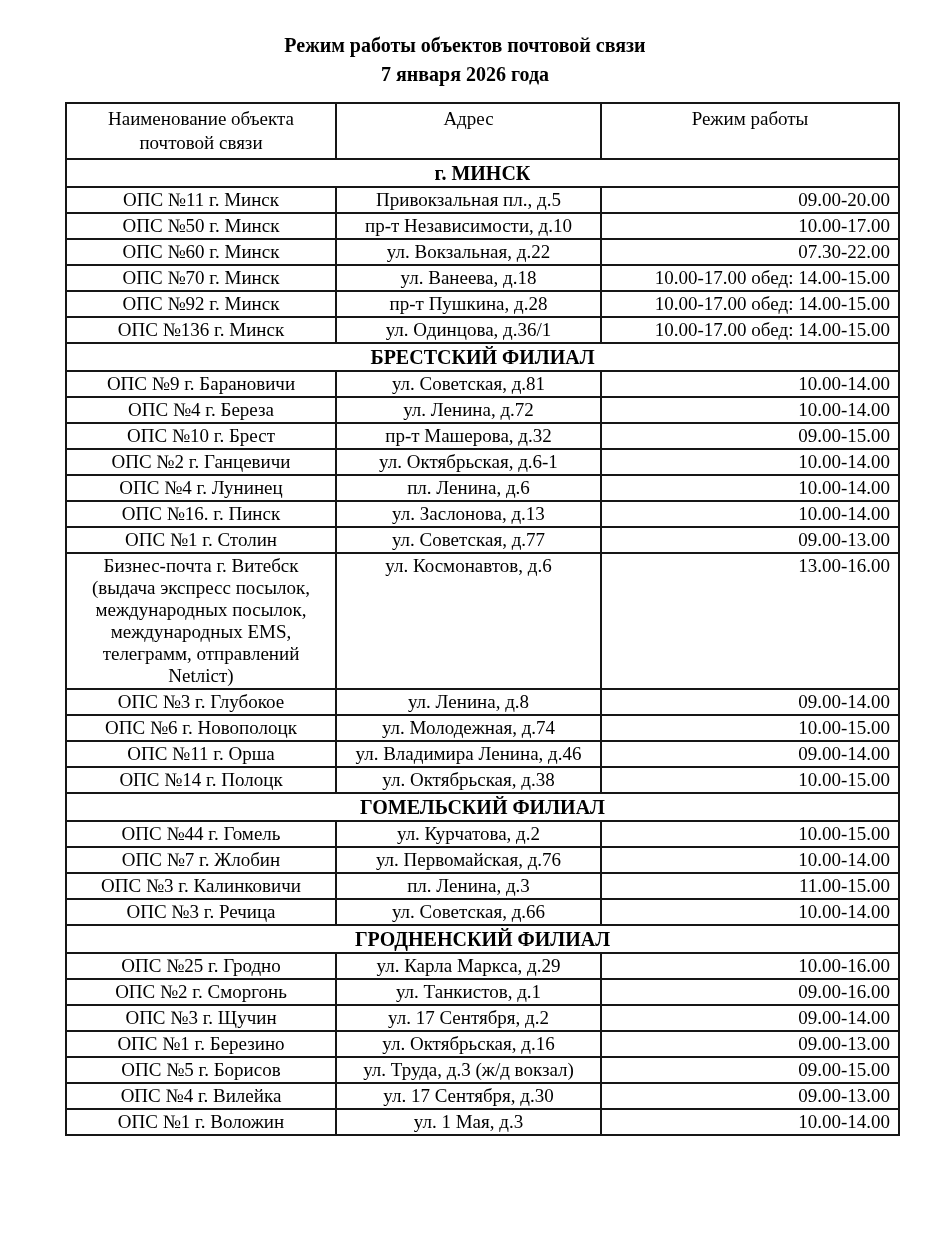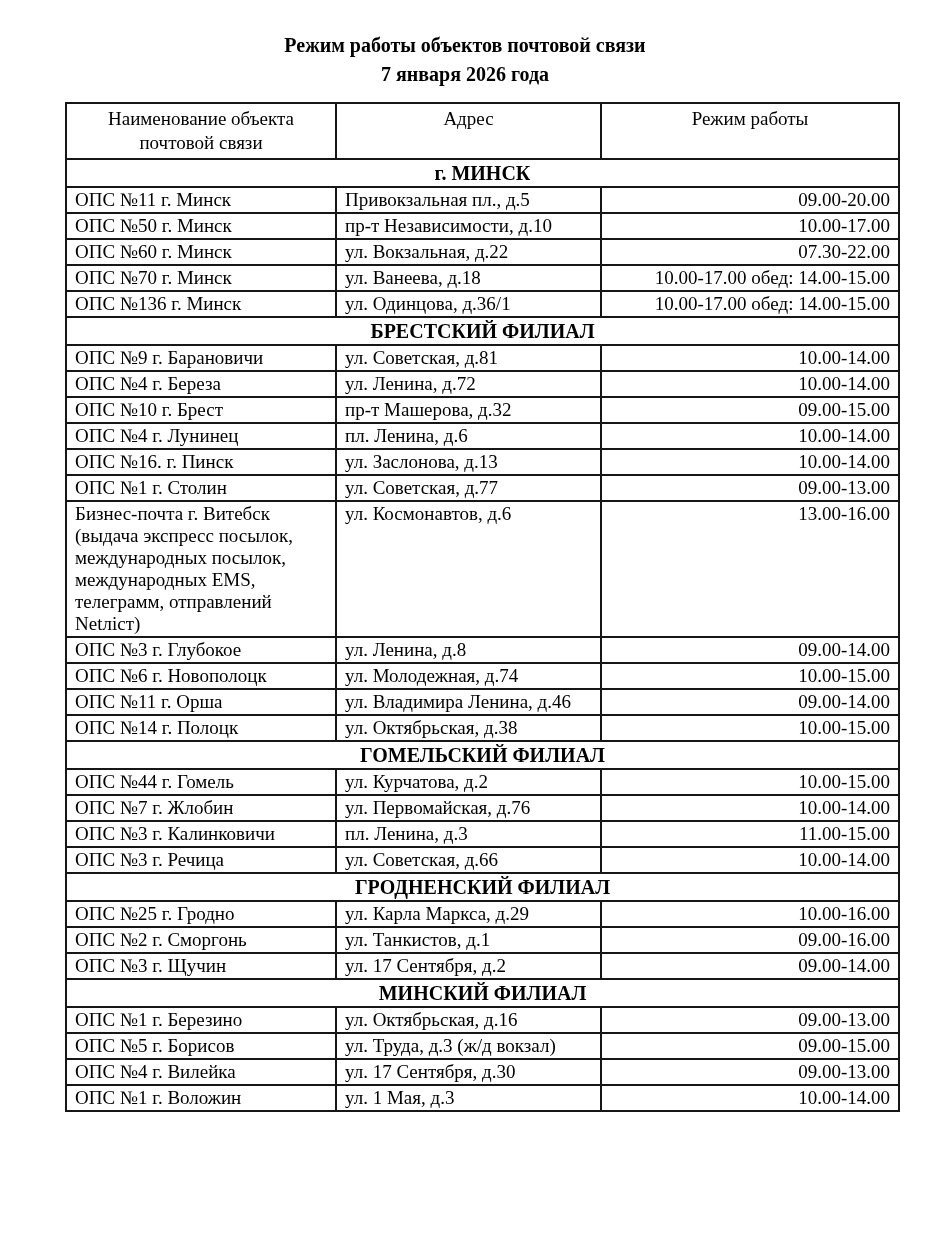--- a/index.html
+++ b/index.html
@@ -39,21 +39,21 @@
     overflow: hidden;
   }
   table.schedule th {
     font-weight: normal;
     text-align: center;
     line-height: 24px;
     padding: 3px 8px;
     border-radius: 26px;
   }
   td.cell-name, td.cell-address {
-    text-align: left;
+    text-align: center;
   }
   td.cell-hours {
     text-align: right;
     padding-left: 4px;
     padding-right: 4px;
   }
   tr.section-row td {
     text-align: center;
     font-weight: bold;
     font-size: 20px;
@@ -102,20 +102,25 @@
           <td class="cell-name">ОПС №60 г. Минск</td>
           <td class="cell-address">ул. Вокзальная, д.22</td>
           <td class="cell-hours">07.30-22.00</td>
         </tr>
         <tr>
           <td class="cell-name">ОПС №70 г. Минск</td>
           <td class="cell-address">ул. Ванеева, д.18</td>
           <td class="cell-hours">10.00-17.00 обед: 14.00-15.00</td>
         </tr>
         <tr>
+          <td class="cell-name">ОПС №92 г. Минск</td>
+          <td class="cell-address">пр-т Пушкина, д.28</td>
+          <td class="cell-hours">10.00-17.00 обед: 14.00-15.00</td>
+        </tr>
+        <tr>
           <td class="cell-name">ОПС №136 г. Минск</td>
           <td class="cell-address">ул. Одинцова, д.36/1</td>
           <td class="cell-hours">10.00-17.00 обед: 14.00-15.00</td>
         </tr>
         <tr class="section-row">
           <td colspan="3">БРЕСТСКИЙ ФИЛИАЛ</td>
         </tr>
         <tr>
           <td class="cell-name">ОПС №9 г. Барановичи</td>
           <td class="cell-address">ул. Советская, д.81</td>
@@ -125,20 +130,25 @@
           <td class="cell-name">ОПС №4 г. Береза</td>
           <td class="cell-address">ул. Ленина, д.72</td>
           <td class="cell-hours">10.00-14.00</td>
         </tr>
         <tr>
           <td class="cell-name">ОПС №10 г. Брест</td>
           <td class="cell-address">пр-т Машерова, д.32</td>
           <td class="cell-hours">09.00-15.00</td>
         </tr>
         <tr>
+          <td class="cell-name">ОПС №2 г. Ганцевичи</td>
+          <td class="cell-address">ул. Октябрьская, д.6-1</td>
+          <td class="cell-hours">10.00-14.00</td>
+        </tr>
+        <tr>
           <td class="cell-name">ОПС №4 г. Лунинец</td>
           <td class="cell-address">пл. Ленина, д.6</td>
           <td class="cell-hours">10.00-14.00</td>
         </tr>
         <tr>
           <td class="cell-name">ОПС №16. г. Пинск</td>
           <td class="cell-address">ул. Заслонова, д.13</td>
           <td class="cell-hours">10.00-14.00</td>
         </tr>
         <tr>
@@ -205,23 +215,20 @@
         <tr>
           <td class="cell-name">ОПС №2 г. Сморгонь</td>
           <td class="cell-address">ул. Танкистов, д.1</td>
           <td class="cell-hours">09.00-16.00</td>
         </tr>
         <tr>
           <td class="cell-name">ОПС №3 г. Щучин</td>
           <td class="cell-address">ул. 17 Сентября, д.2</td>
           <td class="cell-hours">09.00-14.00</td>
         </tr>
-        <tr class="section-row">
-          <td colspan="3">МИНСКИЙ ФИЛИАЛ</td>
-        </tr>
         <tr>
           <td class="cell-name">ОПС №1 г. Березино</td>
           <td class="cell-address">ул. Октябрьская, д.16</td>
           <td class="cell-hours">09.00-13.00</td>
         </tr>
         <tr>
           <td class="cell-name">ОПС №5 г. Борисов</td>
           <td class="cell-address">ул. Труда, д.3 (ж/д вокзал)</td>
           <td class="cell-hours">09.00-15.00</td>
         </tr>

